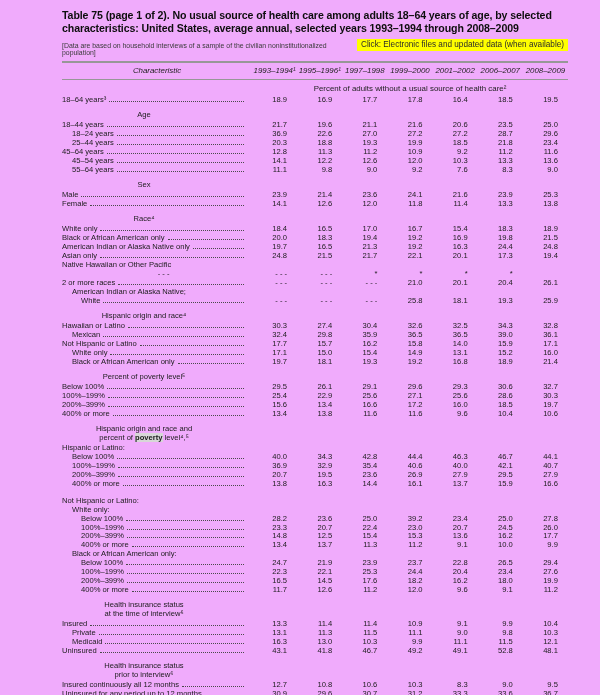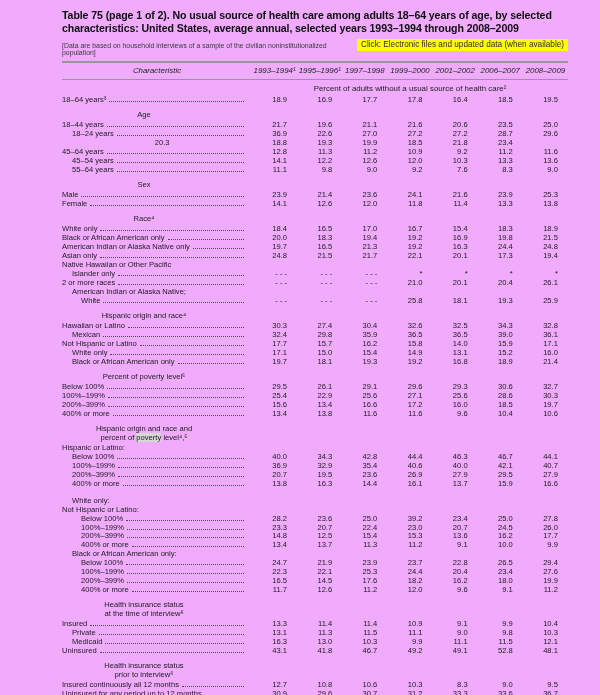--- a/index.html
+++ b/index.html
@@ -141,20 +141,24 @@
           <span class="num">27.2</span>
         </div>
         <div class="cell">
           <span class="num">28.7</span>
         </div>
         <div class="cell">
           <span class="num">29.6</span>
         </div>
       </div>
       <div class="grid trow">
+        <div class="stub">
+          <span class="lab ind1">25–44 years</span>
+          <span class="leader"></span>
+        </div>
         <div class="cell">
           <span class="num">20.3</span>
         </div>
         <div class="cell">
           <span class="num">18.8</span>
         </div>
         <div class="cell">
           <span class="num">19.3</span>
         </div>
         <div class="cell">
@@ -443,24 +447,20 @@
           <span class="num"></span>
         </div>
         <div class="cell">
           <span class="num"></span>
         </div>
         <div class="cell">
           <span class="num"></span>
         </div>
       </div>
       <div class="grid trow">
-        <div class="stub">
-          <span class="lab ind1">Islander only</span>
-          <span class="leader"></span>
-        </div>
         <div class="cell">
           <span class="num">- - -</span>
         </div>
         <div class="cell">
           <span class="num">- - -</span>
         </div>
         <div class="cell">
           <span class="num">- - -</span>
         </div>
         <div class="cell">
@@ -805,21 +805,21 @@
         <div class="cell">
           <span class="num">10.4</span>
         </div>
         <div class="cell">
           <span class="num">10.6</span>
         </div>
       </div>
       <div class="grid trow">
         <div class="stub headwrap">
           <div class="headline"><span>Hispanic origin and race and</span></div>
-          <div class="headline"><span>percent of </span><span class="hl" style="background: rgb(215, 215, 215);">poverty</span><span> level⁴,⁵</span></div>
+          <div class="headline"><span>percent of </span><span class="hl" style="background: rgb(215, 215, 215); font-weight: bold;">poverty</span><span> level⁴,⁵</span></div>
         </div>
       </div>
       <div class="grid trow">
         <div class="stub">
           <span class="lab ind0">Hispanic or Latino:</span>
         </div>
         <div class="cell">
           <span class="num"></span>
         </div>
         <div class="cell">
@@ -945,47 +945,47 @@
         <div class="cell">
           <span class="num">15.9</span>
         </div>
         <div class="cell">
           <span class="num">16.6</span>
         </div>
       </div>
       <div class="spacer"></div>
       <div class="grid trow">
         <div class="stub">
+          <span class="lab ind0">Not Hispanic or Latino:</span>
+        </div>
+        <div class="cell">
+          <span class="num"></span>
+        </div>
+        <div class="cell">
+          <span class="num"></span>
+        </div>
+        <div class="cell">
+          <span class="num"></span>
+        </div>
+        <div class="cell">
+          <span class="num"></span>
+        </div>
+        <div class="cell">
+          <span class="num"></span>
+        </div>
+        <div class="cell">
+          <span class="num"></span>
+        </div>
+        <div class="cell">
+          <span class="num"></span>
+        </div>
+      </div>
+      <div class="grid trow">
+        <div class="stub">
           <span class="lab ind1">White only:</span>
-        </div>
-        <div class="cell">
-          <span class="num"></span>
-        </div>
-        <div class="cell">
-          <span class="num"></span>
-        </div>
-        <div class="cell">
-          <span class="num"></span>
-        </div>
-        <div class="cell">
-          <span class="num"></span>
-        </div>
-        <div class="cell">
-          <span class="num"></span>
-        </div>
-        <div class="cell">
-          <span class="num"></span>
-        </div>
-        <div class="cell">
-          <span class="num"></span>
-        </div>
-      </div>
-      <div class="grid trow">
-        <div class="stub">
-          <span class="lab ind0">Not Hispanic or Latino:</span>
         </div>
         <div class="cell">
           <span class="num"></span>
         </div>
         <div class="cell">
           <span class="num"></span>
         </div>
         <div class="cell">
           <span class="num"></span>
         </div>

